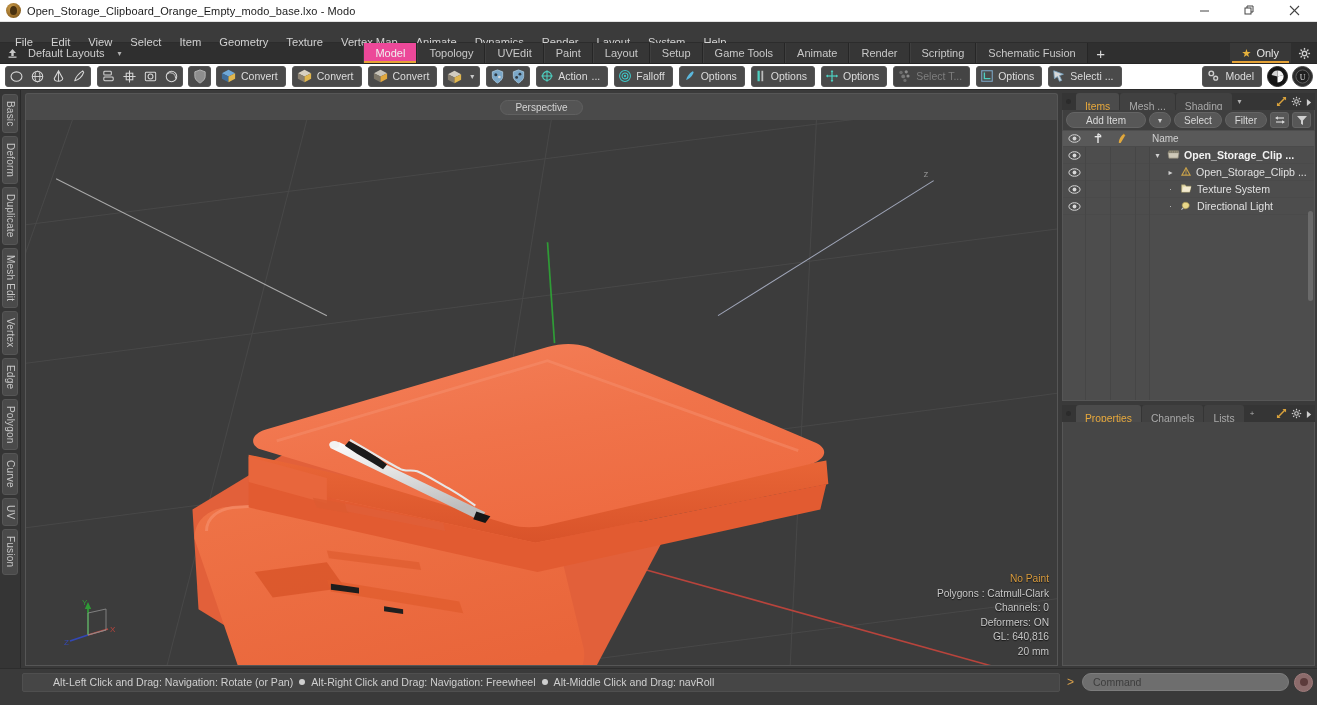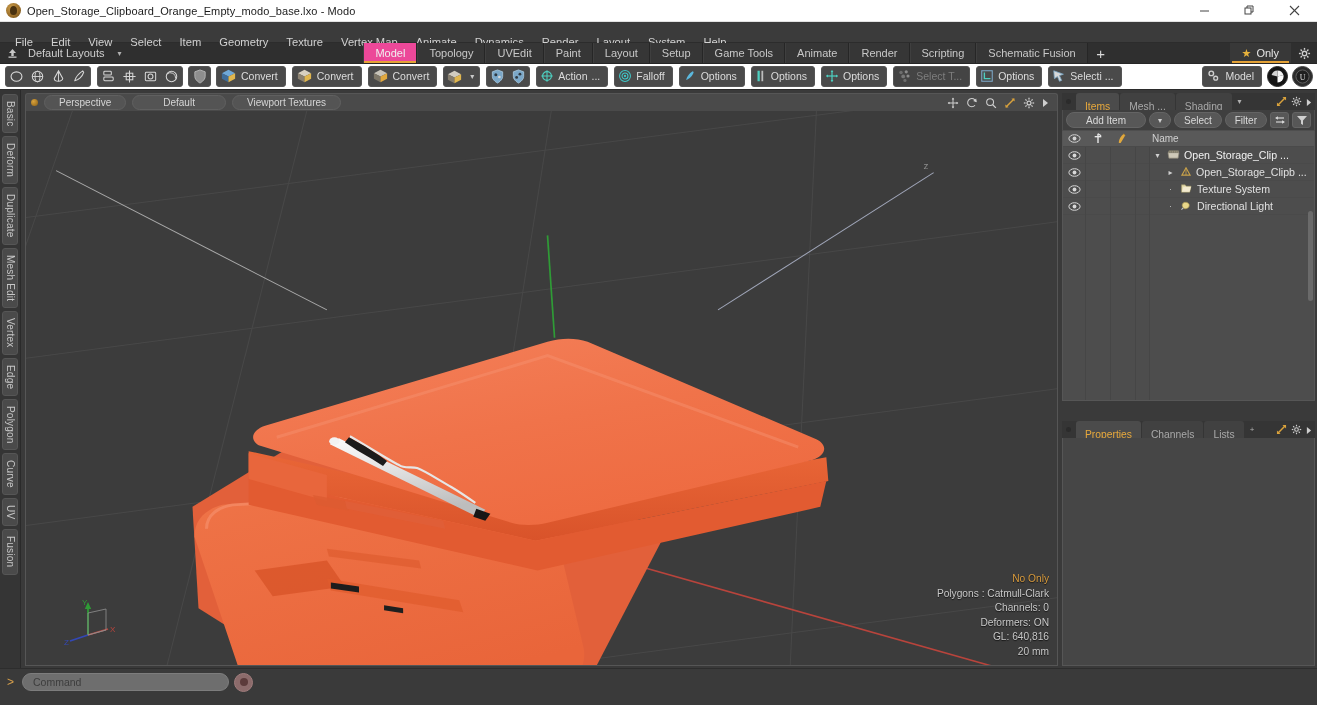--- a/index.html
+++ b/index.html
@@ -132,23 +132,23 @@
     writing-mode: vertical-rl; text-orientation: mixed;
     font-size: 10px; color: #c6c6c6; background: #4a4a4a;
     border: 1px solid #565656; border-radius: 3px;
     margin: 0 2px 3px 2px; padding: 6px 1px; text-align: center;
     letter-spacing: .2px;
   }
 
   
   .vpcol { flex: 1; display: flex; flex-direction: column; background: #3a3a3a; padding: 3px 2px 2px 4px; }
   .vp-header {
-    height: 18px; display: flex; align-items: center; gap: 6px;
+    height: 27px; display: flex; align-items: center; gap: 6px;
     background: #4a4a4a; border: 1px solid #565656; border-bottom: none;
-    border-radius: 3px 3px 0 0; padding: 0 5px;
+    border-radius: 3px 3px 0 0; padding: 0 5px; flex-direction: column;
   }
   .vp-dot {
     width: 7px; height: 7px; border-radius: 50%;
     background: radial-gradient(circle at 35% 35%, #d9a23c, #8a5f14);
   }
   .vp-pill {
     font-size: 10px; color: #d5d5d5; background: #545454; border: 1px solid #606060;
     border-radius: 9px; padding: 1px 14px; line-height: 11px;
   }
   .vp-hdr-right { margin-left: auto; display: flex; align-items: center; gap: 7px; padding-right: 3px; }
@@ -220,34 +220,34 @@
   .il-col-a    { width: 25px; display: flex; justify-content: center; align-items: center; }
   .il-col-b    { width: 25px; display: flex; justify-content: center; align-items: center; }
   .il-col-pad  { width: 14px; }
   .il-col-name { flex: 1; padding-left: 3px; }
   .il-rows { flex: 1; }
   .il-row {
     height: 17px; display: flex; align-items: center; font-size: 10.6px; color: #e0e0e0;
     border-bottom: 1px solid #4a4a4a;
   }
   .il-row .namecell { flex: 1; display: flex; align-items: center; gap: 4px; overflow: hidden; white-space: nowrap; }
-  .il-row.bold .label { font-weight: normal; color: #f2f2f2; }
+  .il-row.bold .label { font-weight: bold; color: #f2f2f2; }
   .il-indent1 { padding-left: 3px; }
   .il-indent2 { padding-left: 16px; }
   .tw { width: 11px; display: inline-flex; justify-content: center; color: #cfcfcf; font-size: 8px; }
   .eye { color: #d8d8d8; }
   .il-vline {
     position: absolute; top: 16px; bottom: 0; width: 1px; background: #464646;
   }
   .il-scroll {
     position: absolute; right: 1px; top: 80px; width: 5px; height: 90px;
     background: #6a6a6a; border-radius: 3px;
   }
 
-  .rp-tabbar2 { margin-top: 20px; }
+  .rp-tabbar2 { margin-top: 4px; }
   .propspanel {
     flex: 1; background: #464646; border: 1px solid #565656; border-top: none;
   }
 
   
   .statusbar {
     height: 27px; background: #3a3a3a; display: flex; align-items: center;
     border-top: 1px solid #2d2d2d;
   }
   .sb-left {
@@ -776,21 +776,21 @@
         <text x="20" y="10" fill="#2f9b36" font-size="8" font-family="Liberation Sans, sans-serif">Y</text>
         <line x1="26" y1="40" x2="46" y2="34" stroke="#b8443c" stroke-width="1.8"></line>
         <text x="48" y="37" fill="#b8443c" font-size="8" font-family="Liberation Sans, sans-serif">X</text>
         <line x1="26" y1="40" x2="8" y2="46" stroke="#3348b5" stroke-width="1.8"></line>
         <text x="2" y="50" fill="#3348b5" font-size="8" font-family="Liberation Sans, sans-serif">Z</text>
         <path d="M26 40 L26 18 L44 14 L44 35 Z" fill="none" stroke="#8f8f8f" stroke-width="0.9" opacity=".9"></path>
         <path d="M26 40 L44 35" stroke="#8f8f8f" stroke-width="0.8" opacity=".7"></path>
       </svg>
 
       <div class="vp-stats">
-        <div class="noitems">No Only</div>
+        <div class="noitems">No Paint</div>
         <div>Polygons : Catmull-Clark</div>
         <div>Channels: 0</div>
         <div>Deformers: ON</div>
         <div>GL: 640,816</div>
         <div>20 mm</div>
       </div>
     </div>
   </div>
 
   <div class="rpanel">
@@ -1016,20 +1016,27 @@
             </svg>
         </span>
       </div>
     </div>
 
     <div class="propspanel"></div>
   </div>
 </div>
 
 <div class="statusbar">
+  <div class="sb-left">
+    <span>Alt-Left Click and Drag: Navigation: Rotate (or Pan)</span>
+    <span class="sb-bullet"></span>
+    <span>Alt-Right Click and Drag: Navigation: Freewheel</span>
+    <span class="sb-bullet"></span>
+    <span>Alt-Middle Click and Drag: navRoll</span>
+  </div>
   <div class="sb-right">
     <div class="sb-arrow">&gt;</div>
     <div class="sb-cmd">Command</div>
     <div class="sb-rec">
         <i></i>
       </div>
   </div>
 </div>
 
 </body></html>

